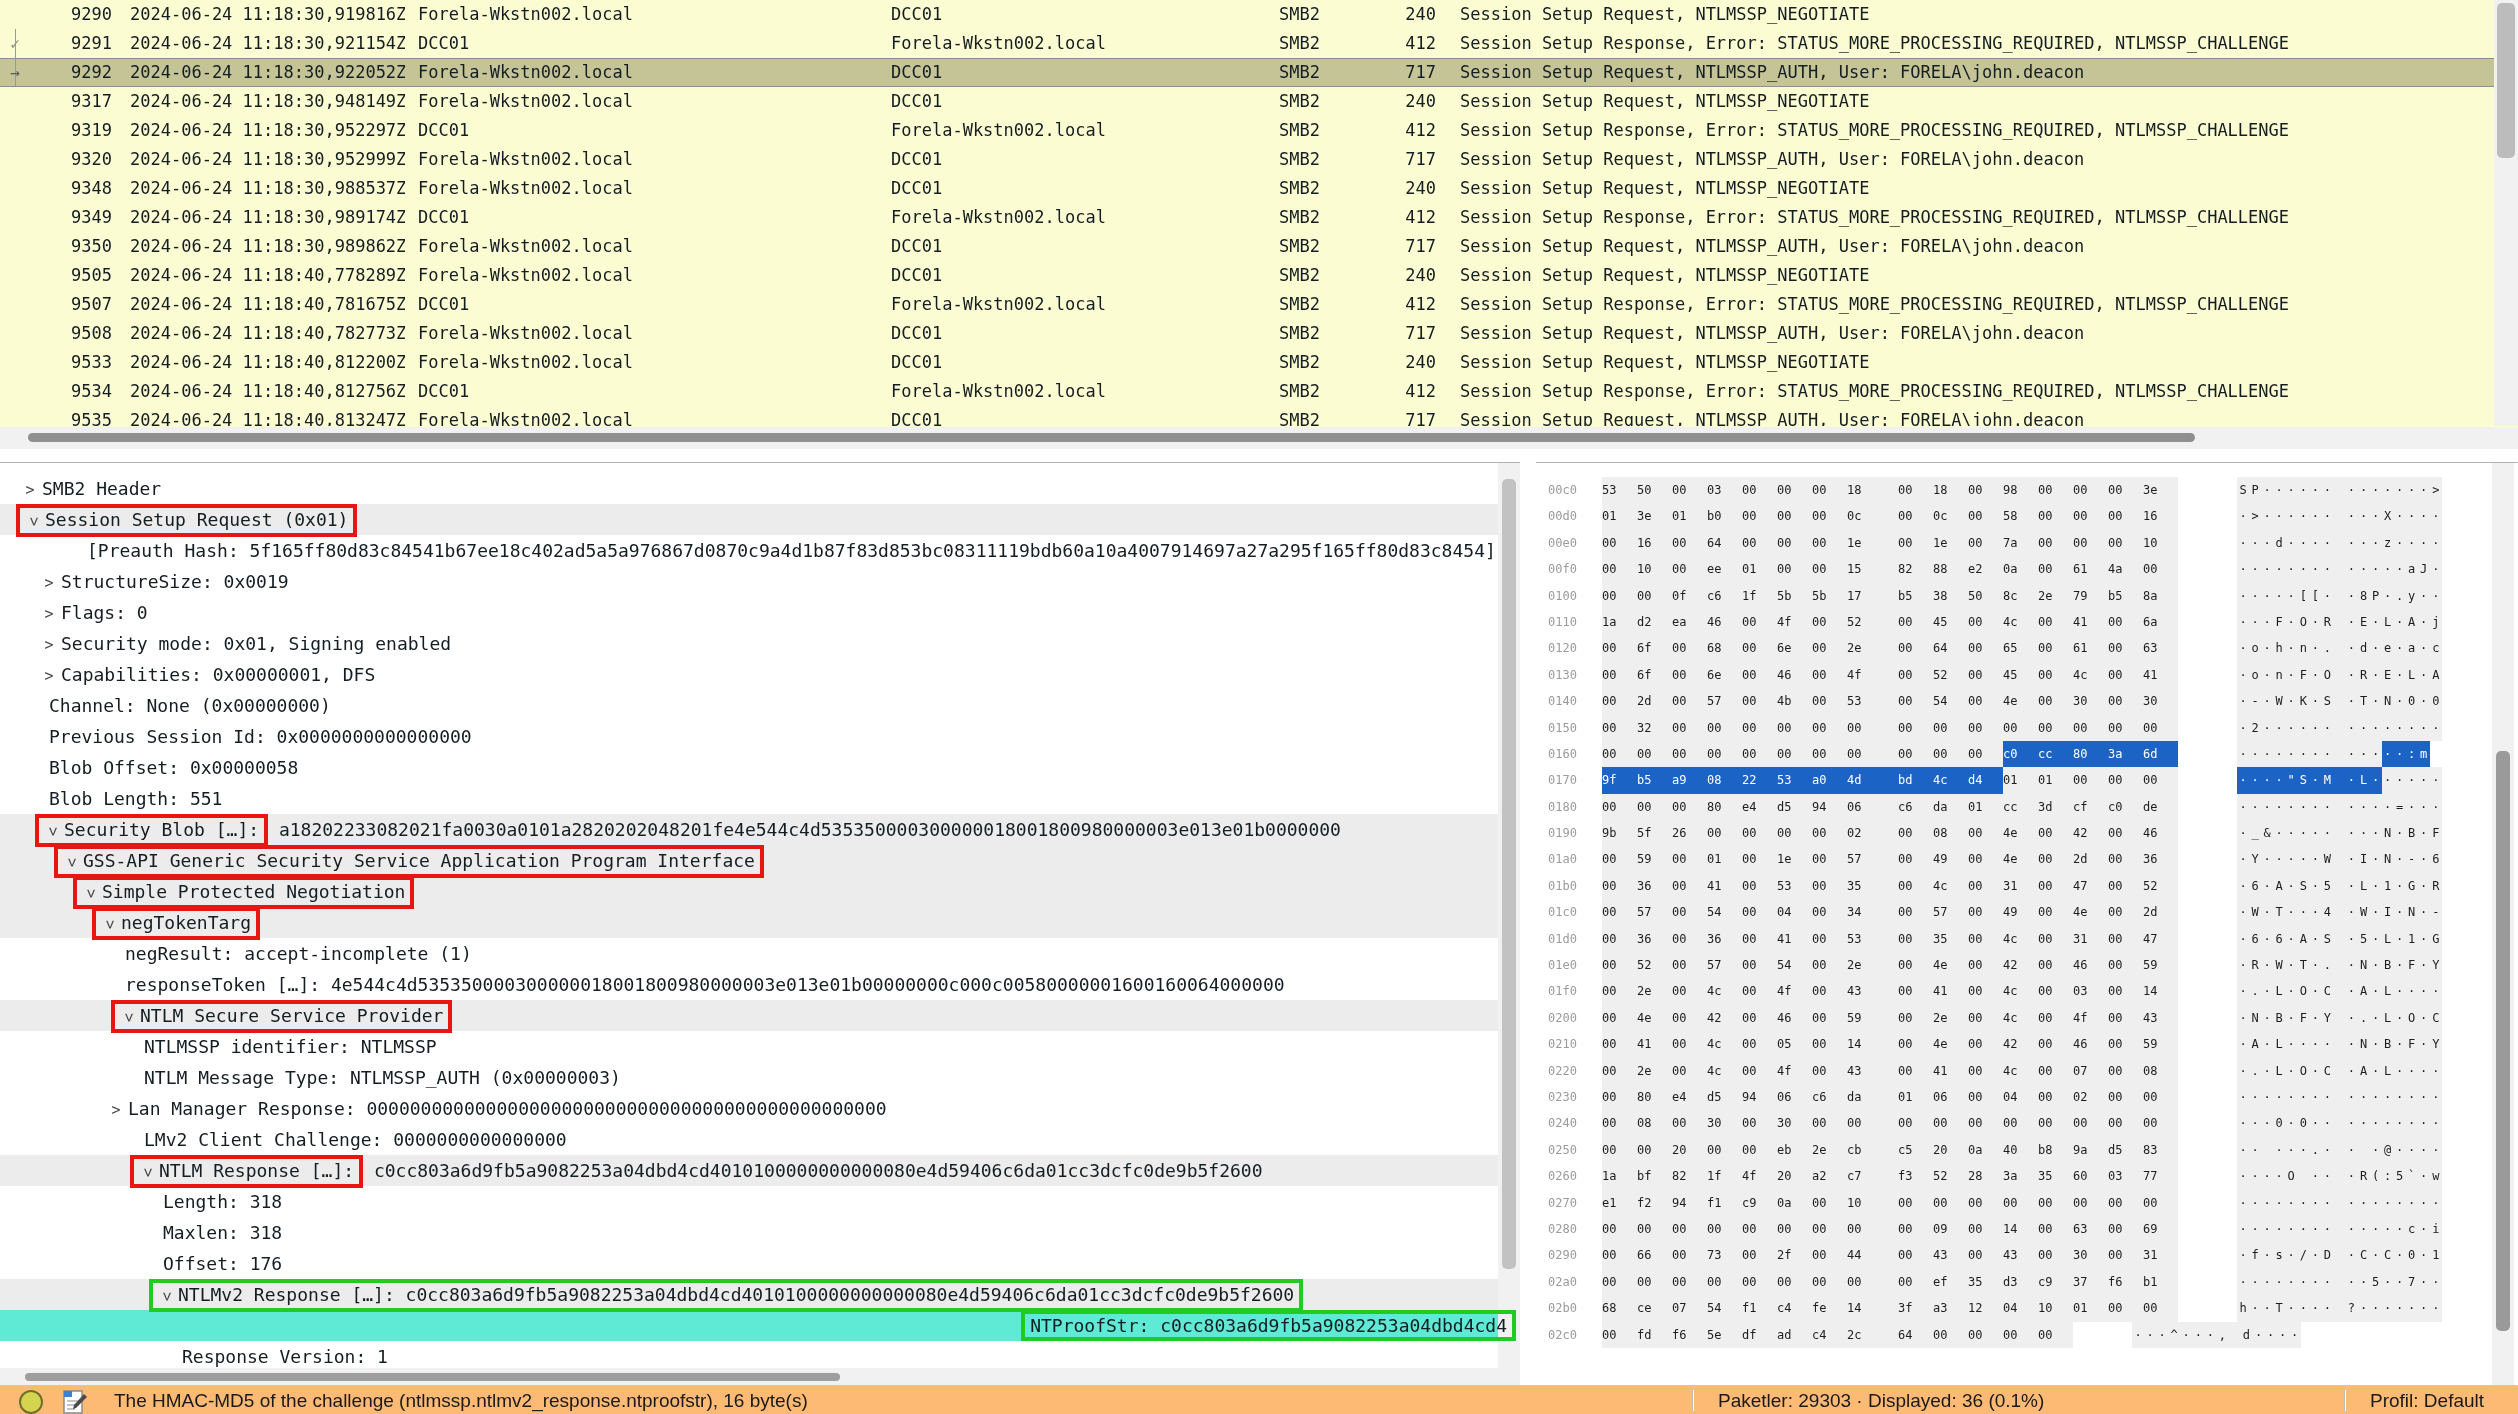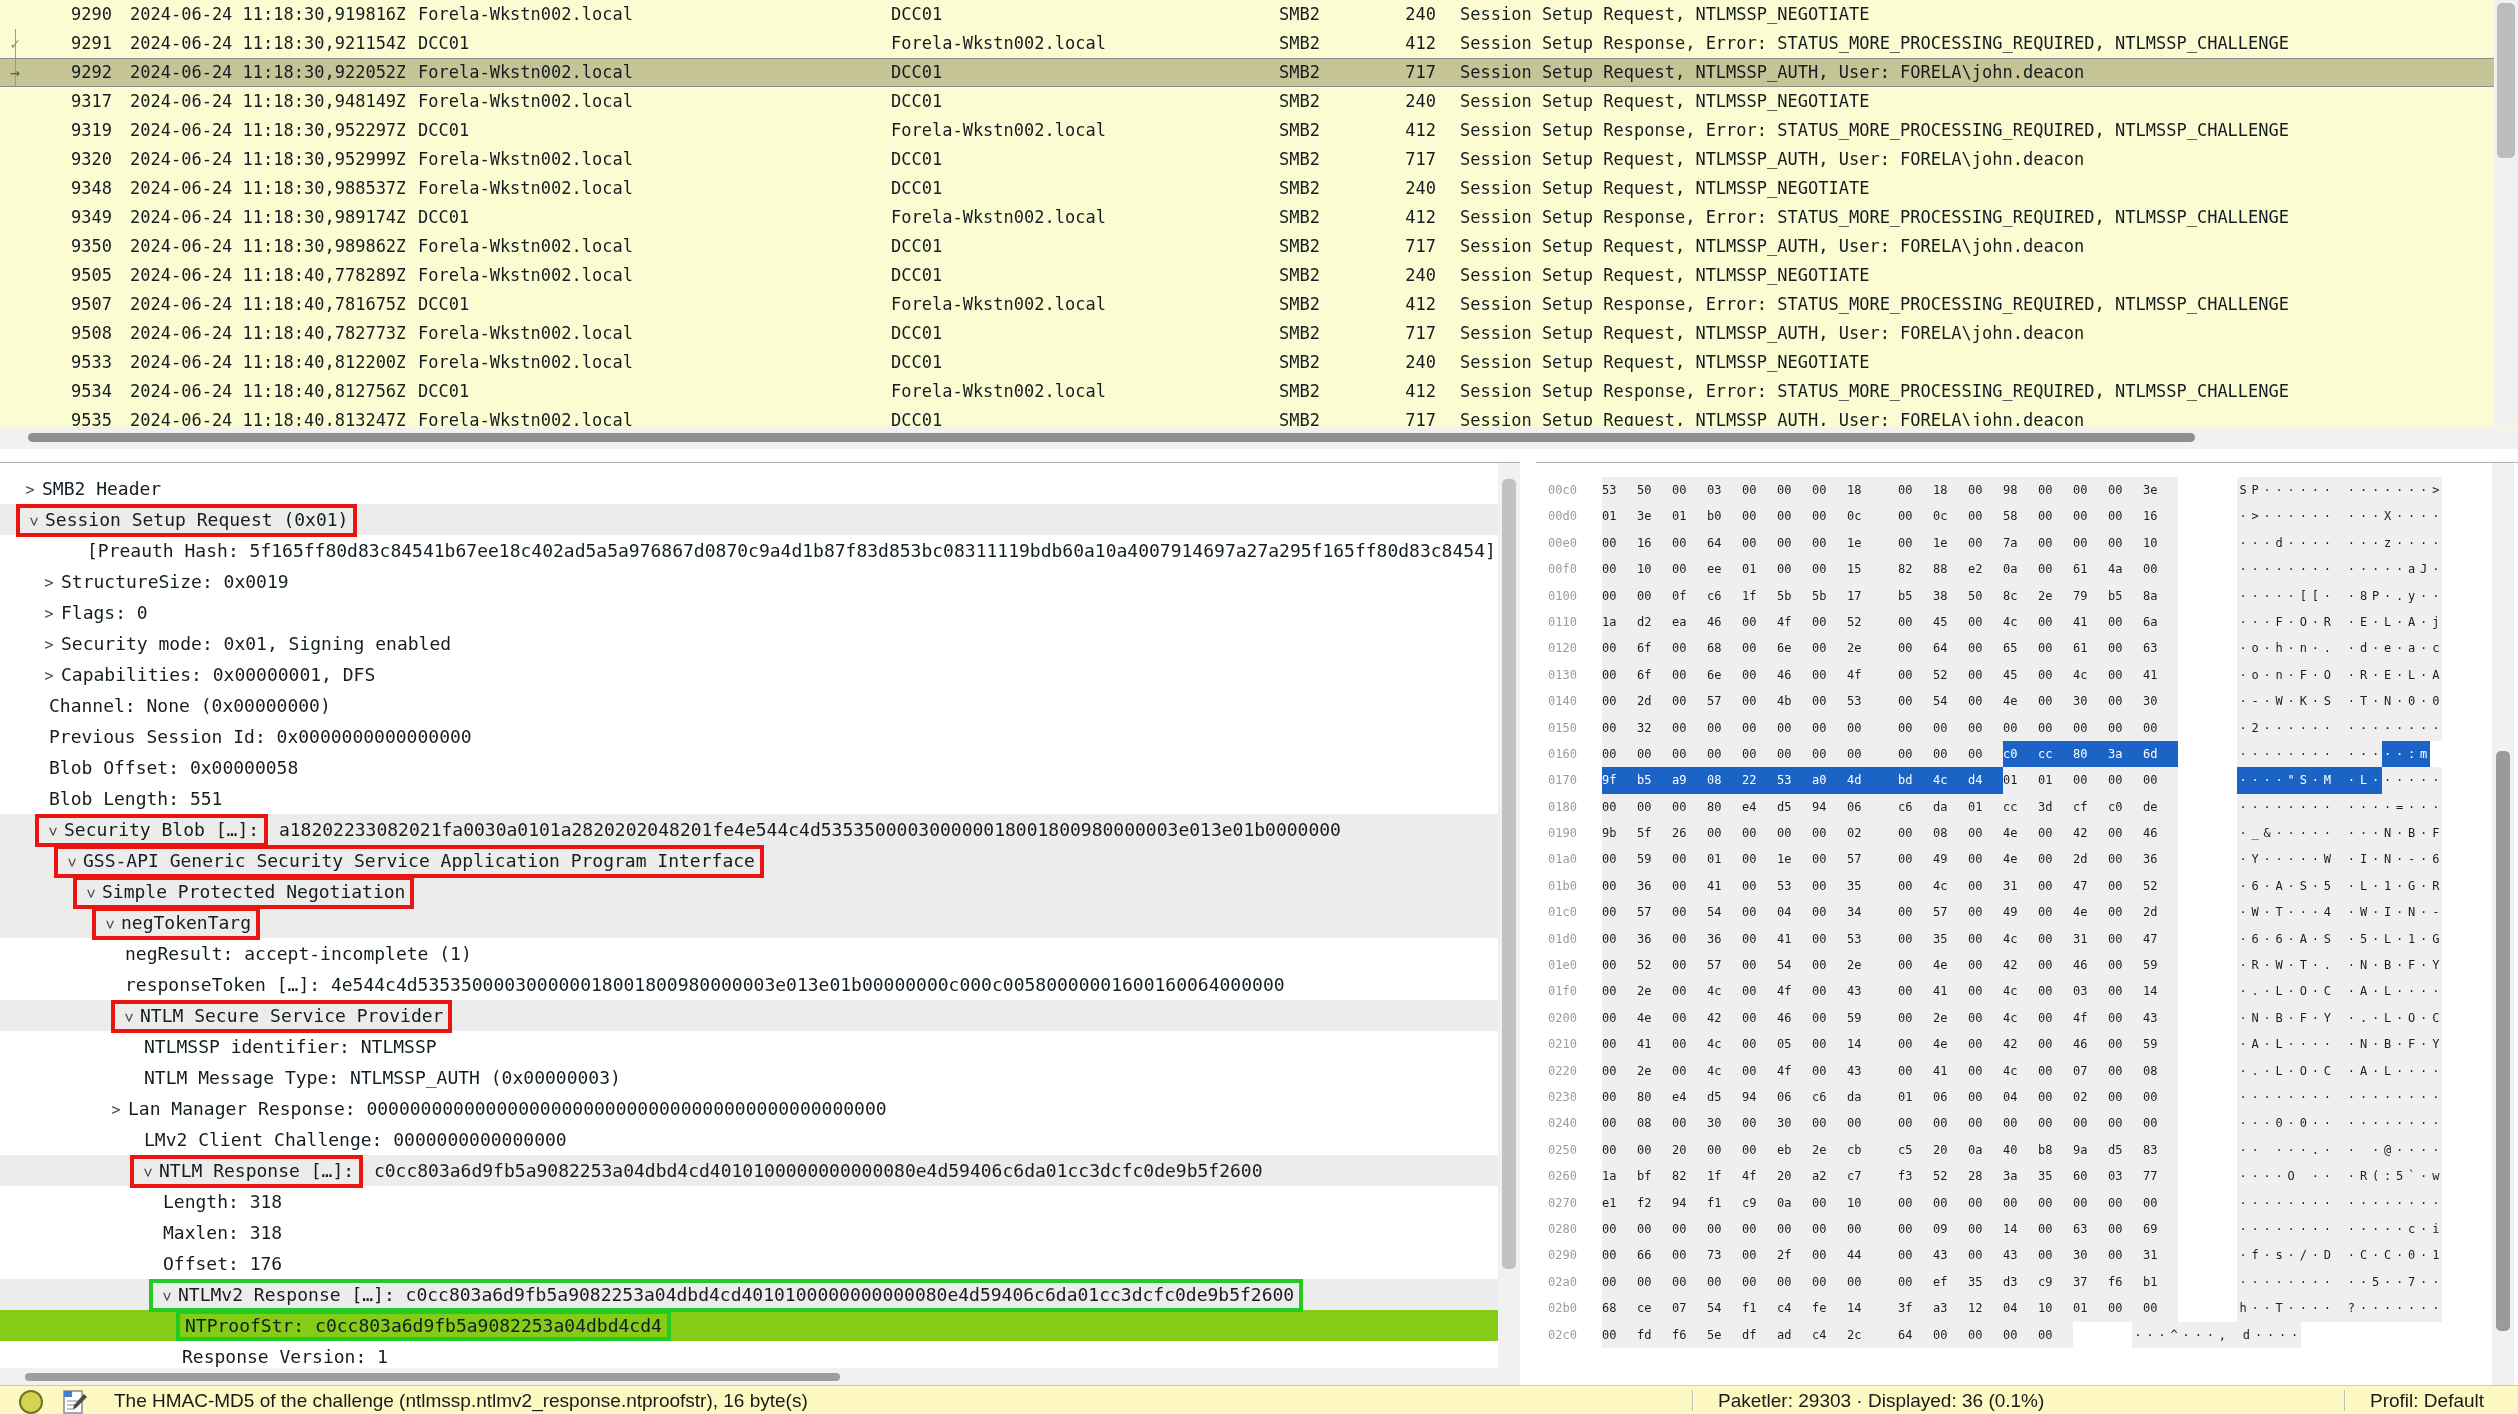--- a/index.html
+++ b/index.html
@@ -23,37 +23,37 @@
   .mark{position:absolute;left:4px;top:0;width:22px;text-align:center;color:#5a5a5a;font-size:16px;}
   .mark.check{color:#8f8f8f;}
   
   .sb-track{position:absolute;background:#f1f1f1;}
   .sb-thumb{position:absolute;background:#9b9b9b;border-radius:5px;}
   
   #tree-pane{position:absolute;left:0;top:462px;width:1520px;height:923px;background:#ffffff;border-top:1px solid #b3b3b3;}
   #tree-rows{position:absolute;left:0;top:10px;width:1516px;height:895px;overflow:hidden;}
   .trow{height:31px;line-height:31px;font-size:18px;white-space:nowrap;overflow:visible;position:relative;}
   .trow.hl-gray{background:#ececec;}
-  .trow.hl-blue{background:#84cc16;}
+  .trow.hl-blue{background:#5eead4;text-align:right;}
   .exp{display:inline-block;width:16px;margin-right:4px;color:#4a4a4a;font-size:15px;text-align:center;}
   .exp.open{transform:rotate(90deg);}
   .abox{display:inline-block;border:4px solid #e81511;padding:0 5px;margin:-5px 0 -5px -6px;line-height:23px;position:relative;z-index:2;}
   .abox.green{border-color:#22cb22;}
   
   #hex-pane{position:absolute;left:1536px;top:462px;width:982px;height:923px;background:#ffffff;border-top:1px solid #b3b3b3;}
   #hex-rows{position:absolute;left:0;top:14px;width:982px;overflow:hidden;}
   .hrow{display:flex;height:26.4px;line-height:26px;font-size:12px;white-space:nowrap;}
   .h-off{width:54px;margin-left:12px;color:#9b9b9b;flex:none;}
   .hb{width:35px;flex:none;background:#efefef;color:#1d1d1d;}
   .hb.g2{width:51px;padding-left:16px;box-sizing:border-box;}
   .hb.sel,.ha.sel{background:#1b64c6;color:#ffffff;}
   .ha{width:12.06px;flex:none;background:#efefef;color:#1d1d1d;text-align:center;}
   .ha-first{margin-left:59px;}
   
-  #status-bar{position:absolute;left:0;top:1385px;width:2518px;height:29px;background:#fef9c3;border-top:1px solid #c8c8c8;
+  #status-bar{position:absolute;left:0;top:1385px;width:2518px;height:29px;background:#fdba74;border-top:1px solid #c8c8c8;
       font-family:"Liberation Sans",sans-serif;font-size:19px;color:#1a1a1a;}
   .sdiv{position:absolute;top:4px;height:21px;width:0;border-left:1px solid #bdbdbd;border-right:1px solid #ffffff;}
   #status-hint{position:absolute;left:114px;top:4px;}
   #status-packets{position:absolute;left:1718px;top:4px;}
   #status-profile{position:absolute;left:2370px;top:4px;}
 </style>
 </head>
 <body>
 
 <div id="packet-pane">

